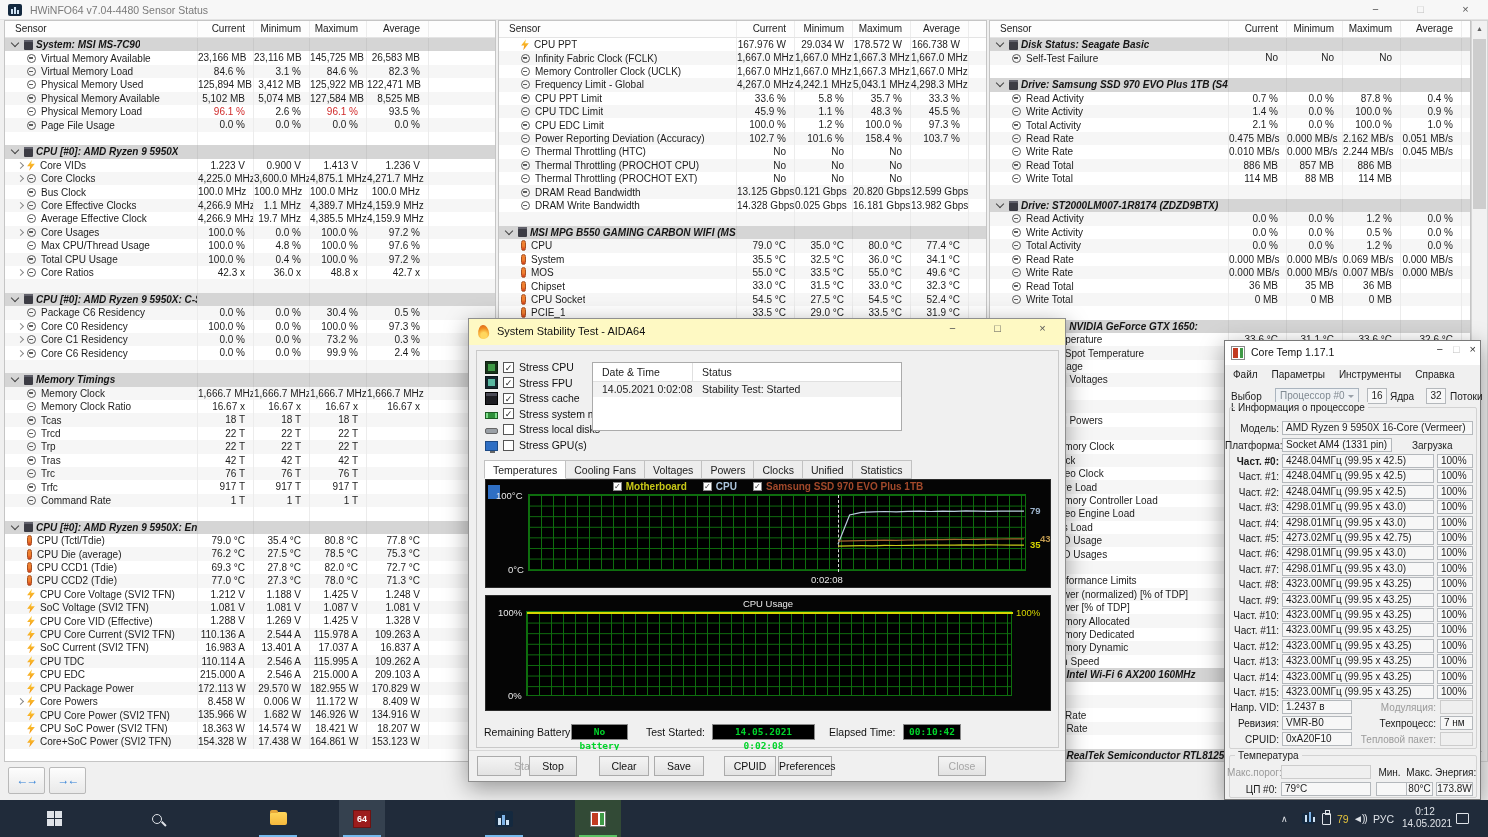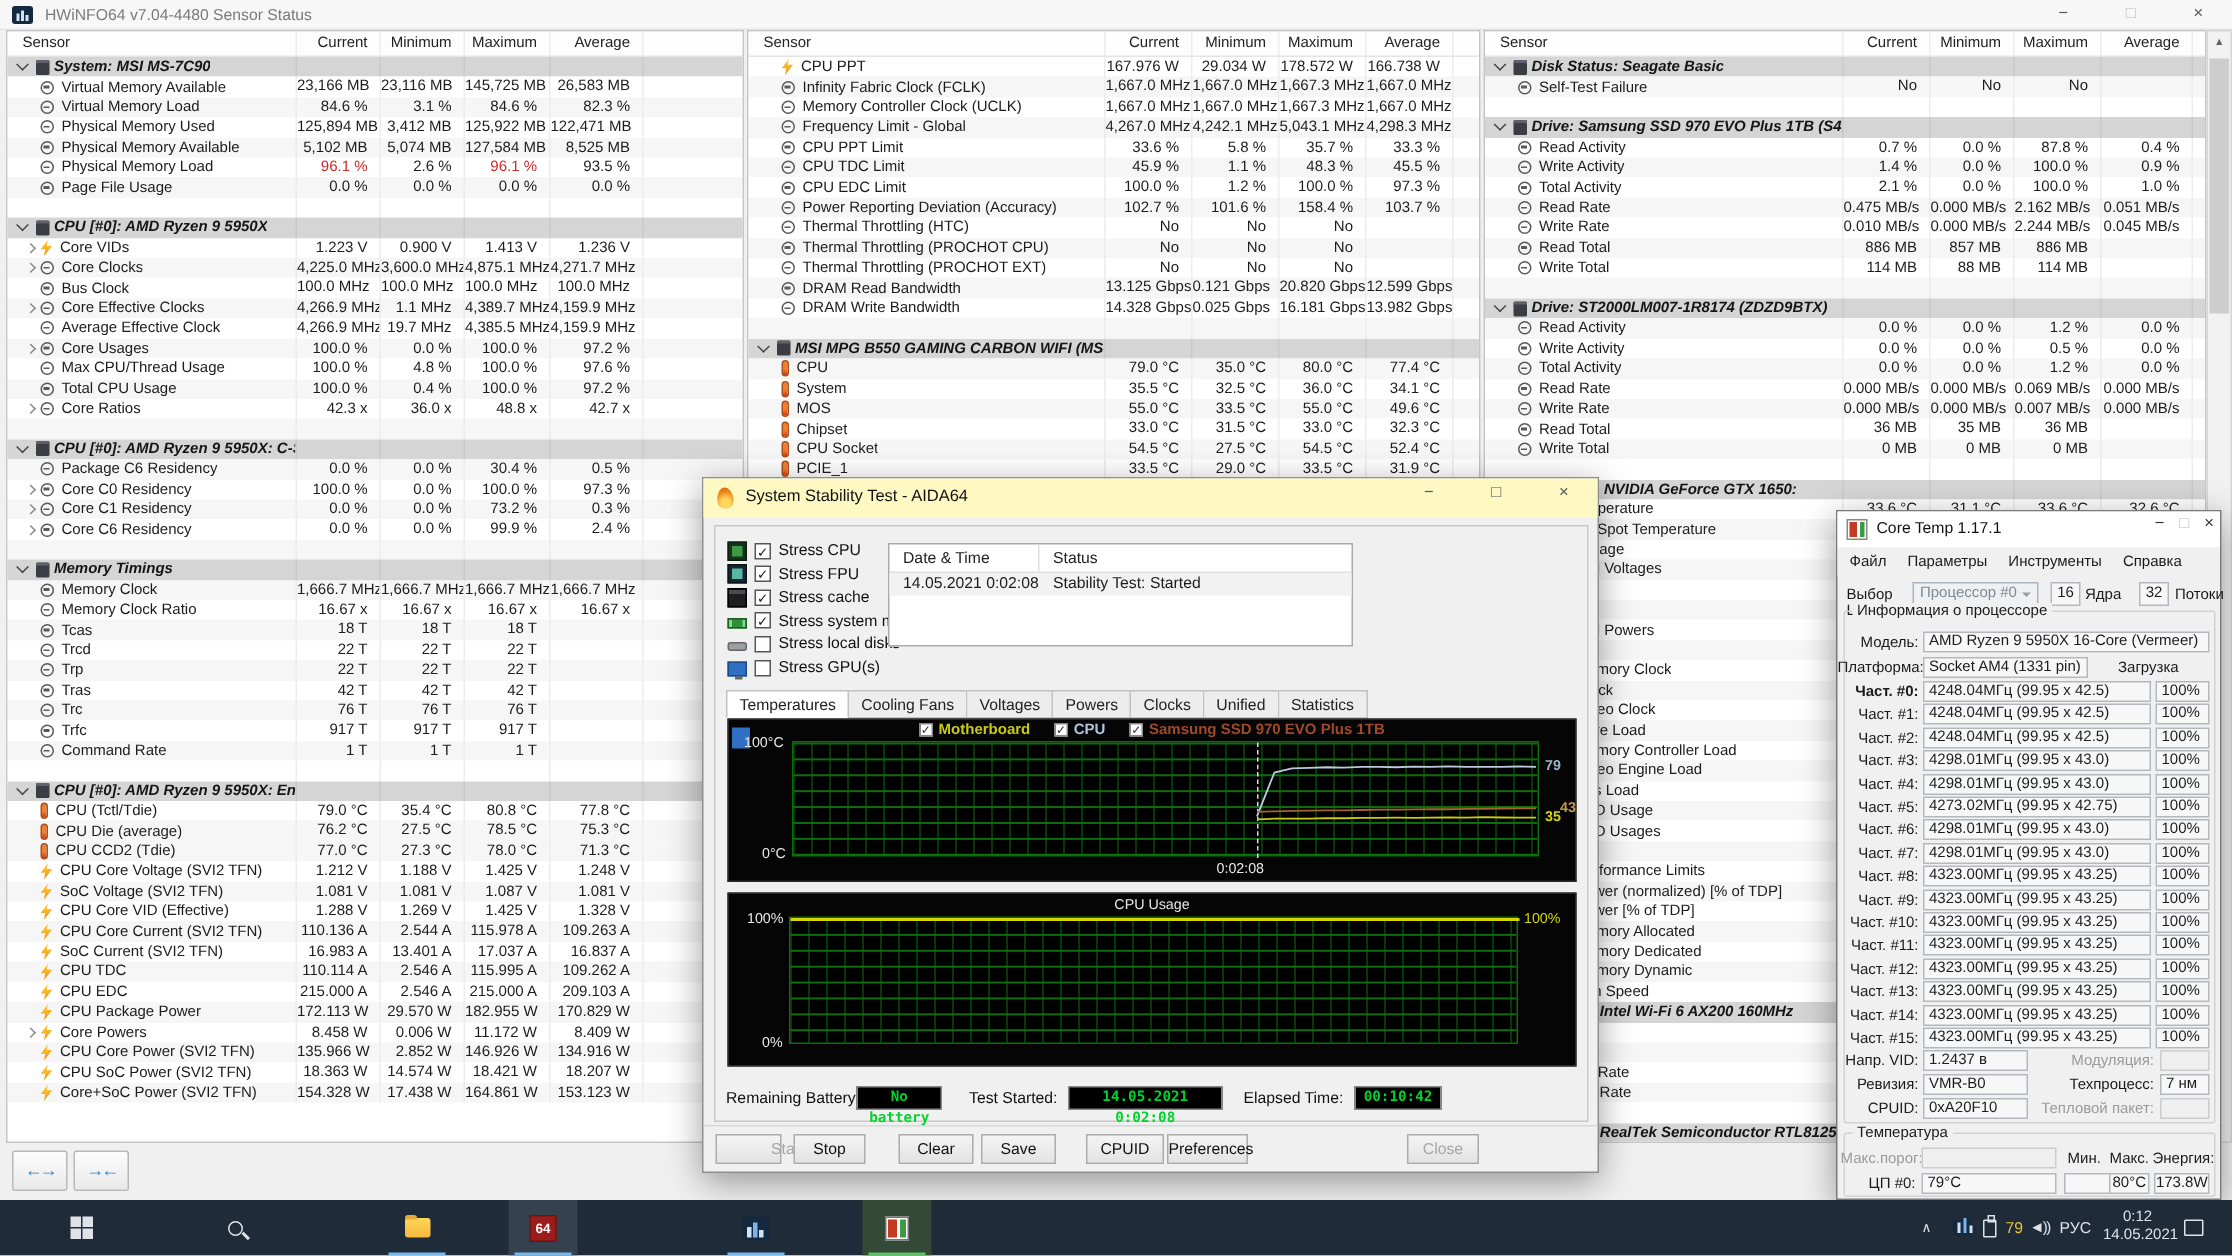--- a/index.html
+++ b/index.html
@@ -614,20 +614,31 @@
           <div class="lc pl">
             <span class="ic ic-temp"></span>
             <span class="slabel">CPU Die (average)</span>
           </div>
           <div class="vc">76.2 °C</div>
           <div class="vc">27.5 °C</div>
           <div class="vc">78.5 °C</div>
           <div class="vc">75.3 °C</div>
           <div class="vc tail"></div>
         </div>
+        <div class="row r0">
+          <div class="lc pl">
+            <span class="ic ic-temp"></span>
+            <span class="slabel">CPU CCD1 (Tdie)</span>
+          </div>
+          <div class="vc">69.3 °C</div>
+          <div class="vc">27.8 °C</div>
+          <div class="vc">82.0 °C</div>
+          <div class="vc">72.7 °C</div>
+          <div class="vc tail"></div>
+        </div>
         <div class="row r1">
           <div class="lc pl">
             <span class="ic ic-temp"></span>
             <span class="slabel">CPU CCD2 (Tdie)</span>
           </div>
           <div class="vc">77.0 °C</div>
           <div class="vc">27.3 °C</div>
           <div class="vc">78.0 °C</div>
           <div class="vc">71.3 °C</div>
           <div class="vc tail"></div>
@@ -731,21 +742,21 @@
           <div class="vc">11.172 W</div>
           <div class="vc">8.409 W</div>
           <div class="vc tail"></div>
         </div>
         <div class="row r1">
           <div class="lc pl">
             <span class="ic ic-bolt"></span>
             <span class="slabel">CPU Core Power (SVI2 TFN)</span>
           </div>
           <div class="vc">135.966 W</div>
-          <div class="vc">2.852 W</div>
+          <div class="vc">1.682 W</div>
           <div class="vc">146.926 W</div>
           <div class="vc">134.916 W</div>
           <div class="vc tail"></div>
         </div>
         <div class="row r0">
           <div class="lc pl">
             <span class="ic ic-bolt"></span>
             <span class="slabel">CPU SoC Power (SVI2 TFN)</span>
           </div>
           <div class="vc">18.363 W</div>

